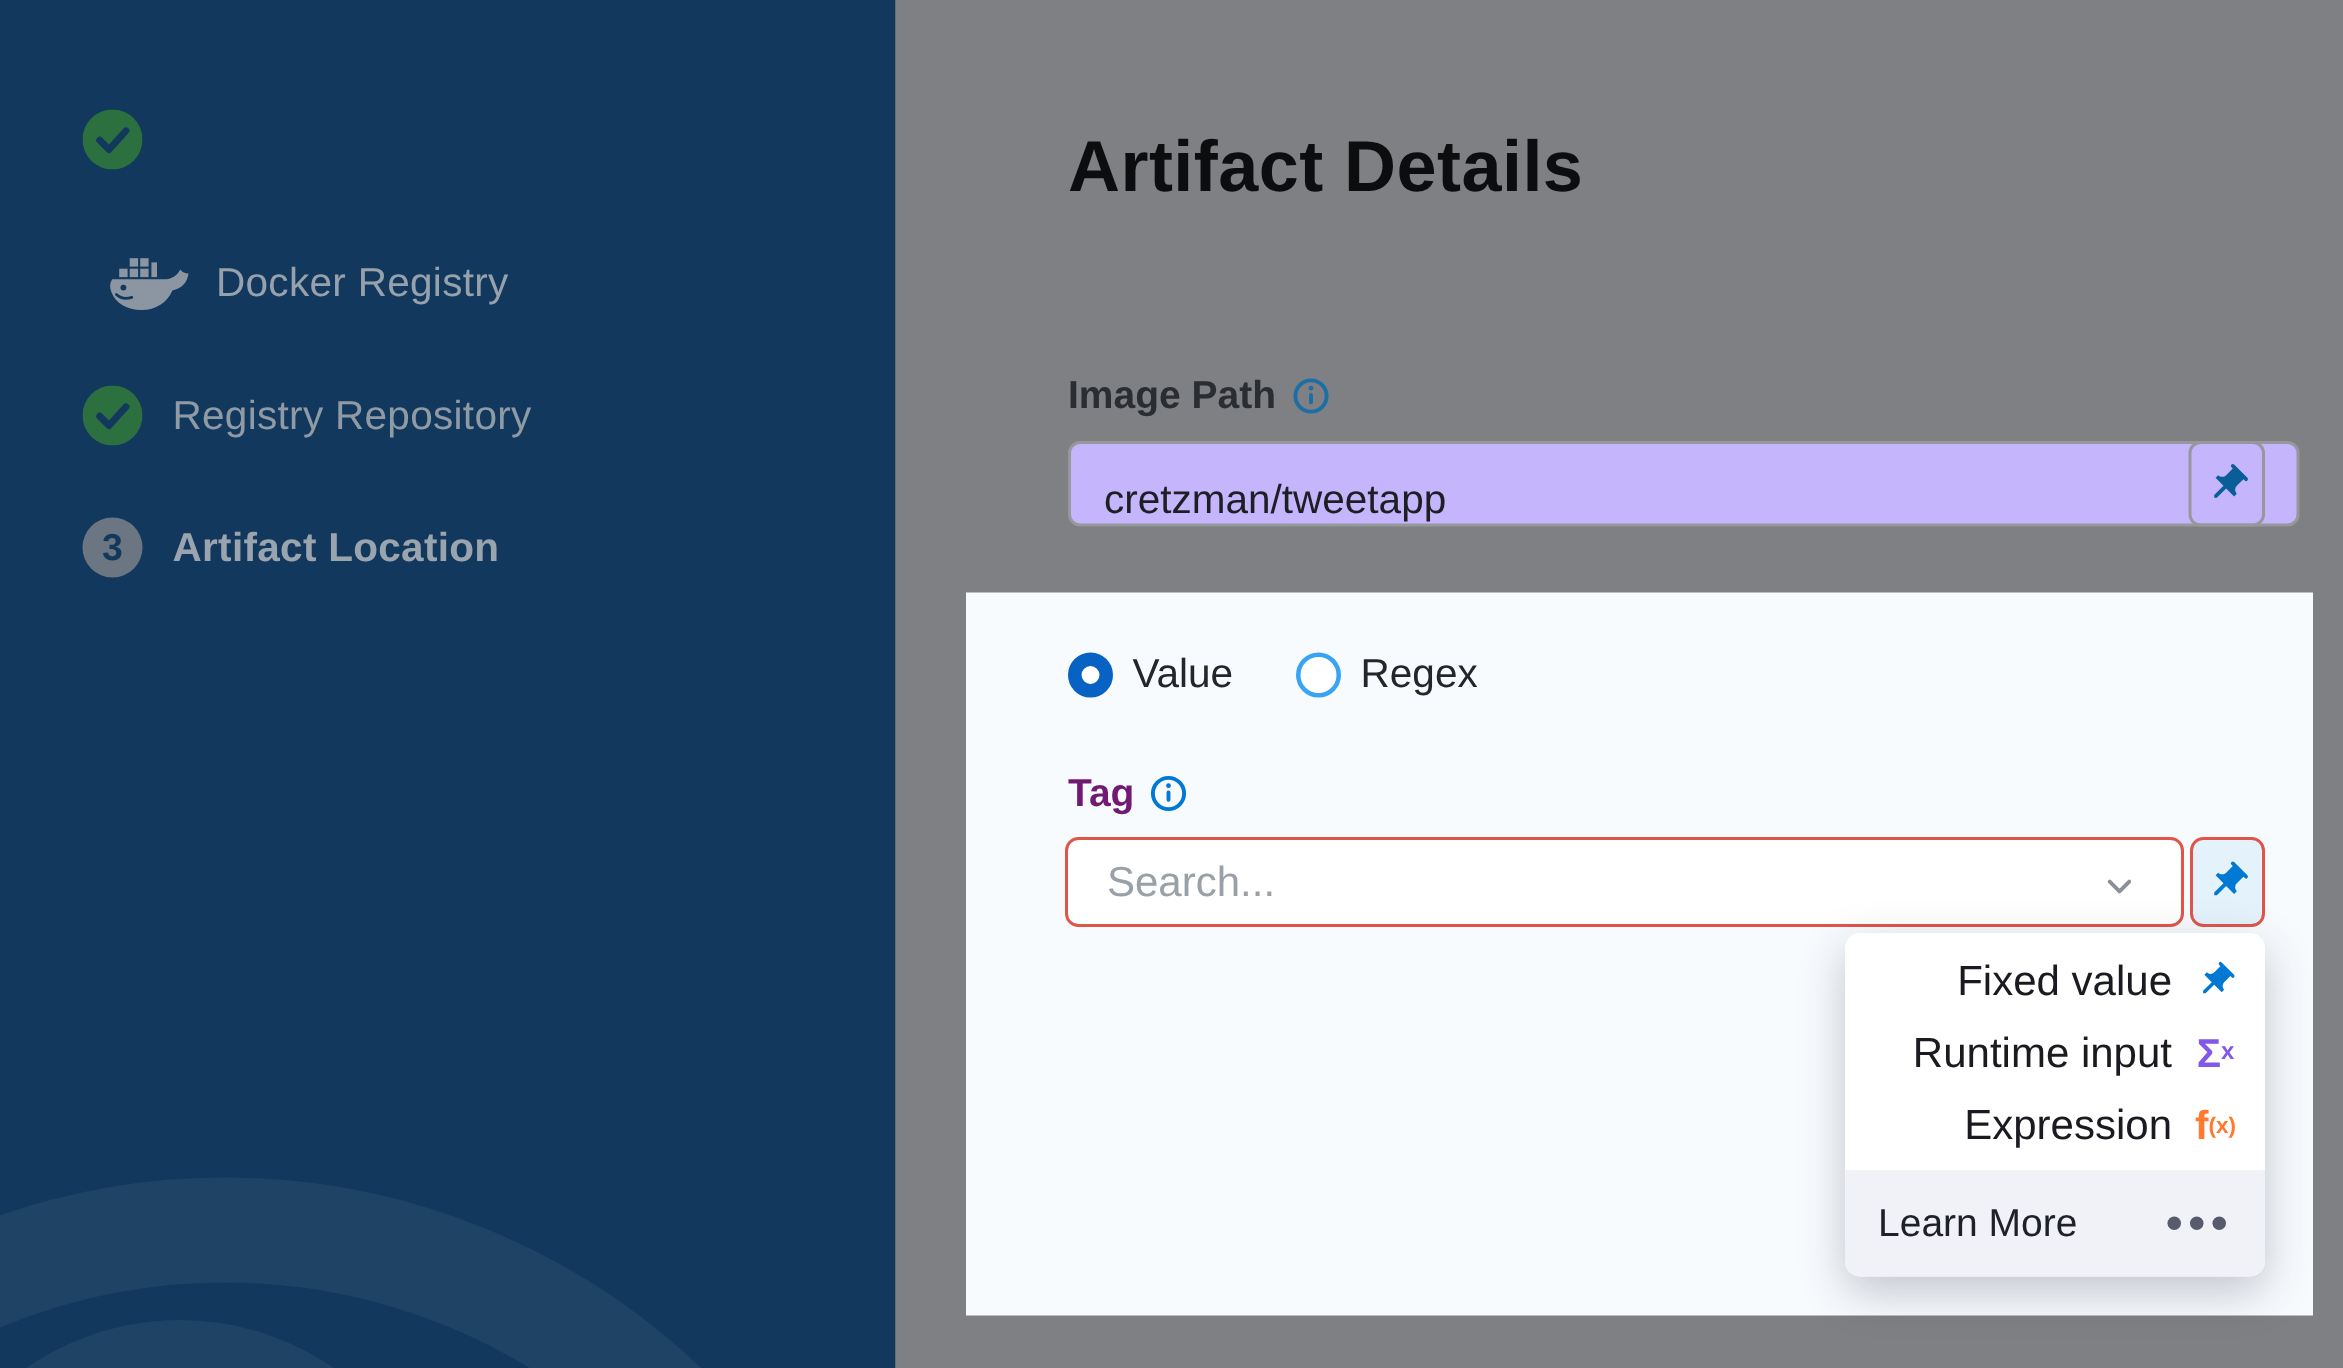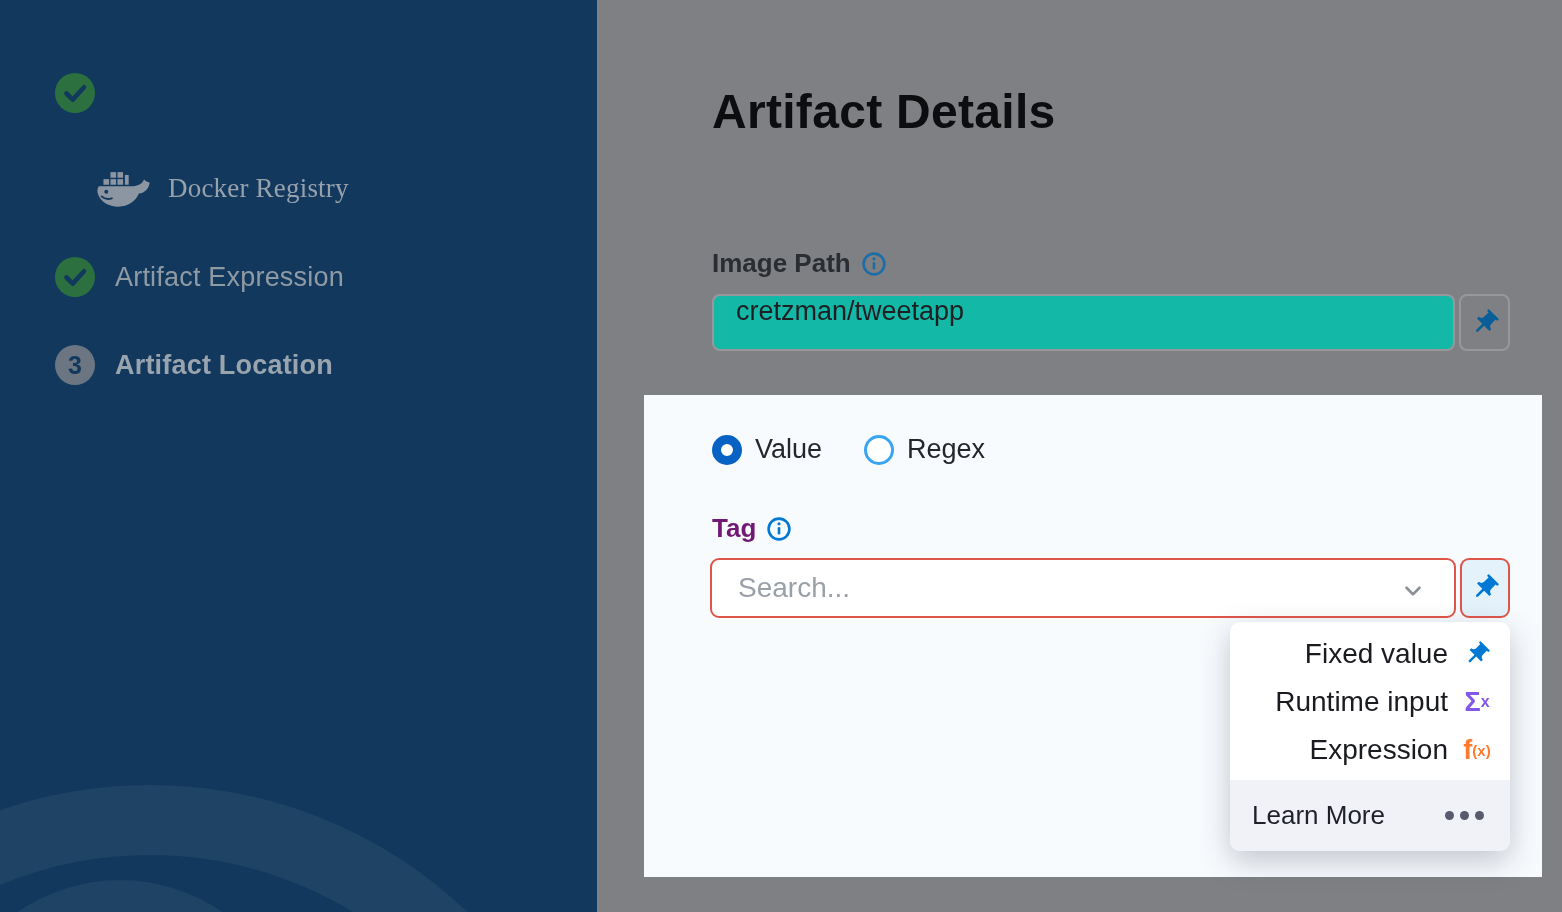--- a/index.html
+++ b/index.html
@@ -11,32 +11,32 @@
              background:#12395d; overflow:hidden; }
   .ring { position:absolute; border-radius:50%; border:70px solid rgba(255,255,255,0.05); }
   .ring.outer { width:920px; height:920px; left:-310px; top:785px; }
   .ring.inner { width:360px; height:360px; border-width:48px; left:-60px; top:880px; }
 
   .step-row { position:absolute; left:55px; display:flex; align-items:center; gap:20px; height:40px; cursor:pointer; }
   .step-label { font-size:27px; font-weight:500; color:#909aa5; letter-spacing:.2px; white-space:nowrap; }
   .check-badge, .num-badge { width:40px; height:40px; flex:0 0 40px; }
   .num-badge { background:#6c7682; border-radius:50%; display:flex; align-items:center; justify-content:center;
                color:#12395d; font-size:25px; font-weight:700; }
-  .substep-row { position:absolute; left:96px; display:flex; align-items:center; gap:16px; height:44px; cursor:pointer;font-family:Liberation Serif, serif; }
+  .substep-row { position:absolute; left:72px; display:flex; align-items:center; gap:16px; height:44px; cursor:pointer; }
   .substep-row .step-label { color:#97a1ac; }
 
   
   .main { position:absolute; left:597px; top:0; width:965px; height:912px; background:#7f8083; }
   .page-title { position:absolute; left:115px; top:84px; font-size:48px; font-weight:700; color:#0c0d0f; letter-spacing:.3px; }
   .label-row { display:flex; align-items:center; gap:10px; }
   .imgpath-label-row { position:absolute; left:115px; top:248px; }
   .field-label { font-size:26px; font-weight:600; color:#2a2d31; }
-  .dim-input { position:absolute; left:115px; top:294px; width:743px; height:57px;
-               background:#14b8a6; border:2px solid #98989c; border-radius:8px;
-               display:flex; align-items:flex-start; padding:0 22px; }
+  .dim-input { position:absolute; left:115px; top:294px; width:821px; height:57px;
+               background:#c4b5fd; border:2px solid #98989c; border-radius:8px;
+               display:flex; align-items:flex-end; padding:0 22px; }
   .dim-input .value { font-size:27px; color:#1d1f23; }
   .dim-pin-btn { position:absolute; left:862px; top:294px; width:51px; height:57px;
                  border:2px solid #98989c; border-radius:8px; background:transparent;
                  display:flex; align-items:center; justify-content:center; cursor:pointer; }
 
   
   .spotlight { position:absolute; left:644px; top:395px; width:898px; height:482px;
                background:#f8fbfe; z-index:10; }
   .radio-row { position:absolute; left:68px; top:38px; display:flex; align-items:flex-end; height:32px; }
   .radio { width:30px; height:30px; border-radius:50%; background:#ffffff; cursor:pointer; }
@@ -108,21 +108,21 @@
     <span class="step-label">Docker Registry</span>
   </div>
 
   <div class="step-row" style="top:257px;">
     <span class="check-badge">
       <svg viewBox="0 0 40 40" width="40" height="40">
         <circle cx="20" cy="20" r="20" fill="#2c7040"></circle>
         <path d="M11.5 20.5l6.2 6.2L29 14.2" fill="none" stroke="#12395d" stroke-width="4.6" stroke-linecap="round" stroke-linejoin="round"></path>
       </svg>
     </span>
-    <span class="step-label">Artifact Expression</span>
+    <span class="step-label">Registry Repository</span>
   </div>
 
   <div class="step-row" style="top:345px;">
     <span class="num-badge">3</span>
     <span class="step-label" style="font-weight:700; color:#9aa4ae;">Artifact Location</span>
   </div>
 </div>
 
 <div class="main">
   <div class="page-title">Artifact Details</div>

